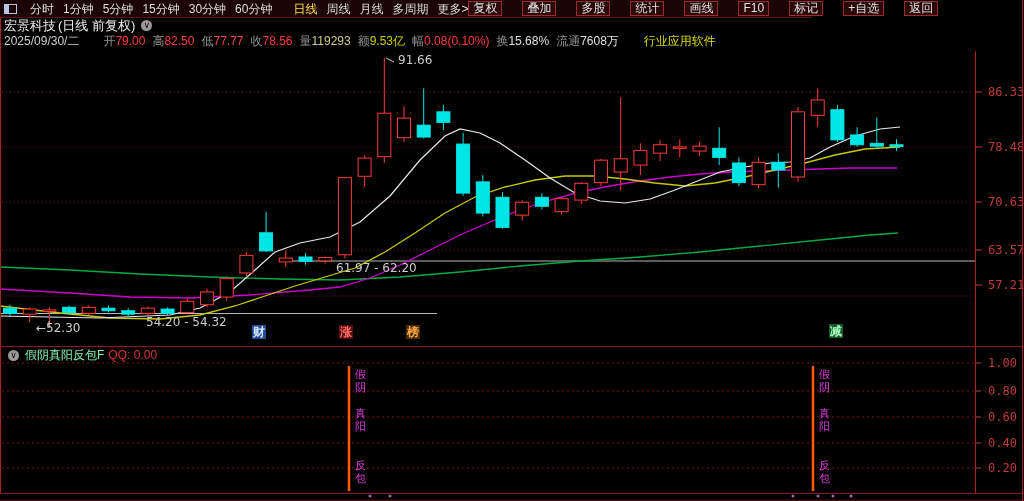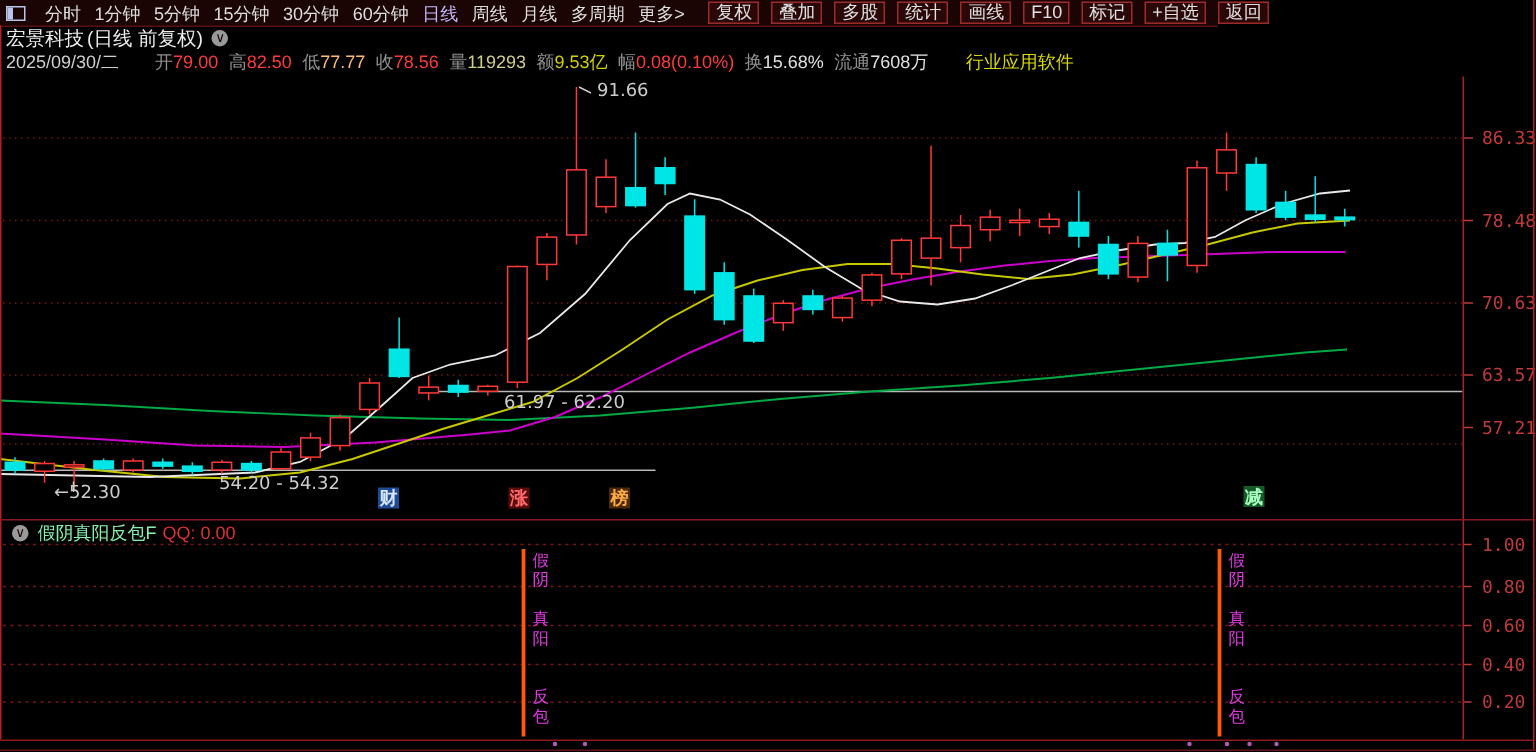--- a/index.html
+++ b/index.html
@@ -3,38 +3,38 @@
 <meta charset="utf-8">
 <style>
   html,body{margin:0;padding:0;background:#000;}
   #stage{position:relative;width:1024px;height:501px;background:#000;overflow:hidden;
          font-family:"Liberation Sans","DejaVu Sans",sans-serif;}
   
   #toolbar{position:absolute;top:0;left:0;width:812px;height:17px;background:#1b0404;
            border-bottom:1px solid #5a1010;display:flex;justify-content:space-between;align-items:center;}
   #left-menu{display:flex;align-items:center;gap:9px;padding-left:4px;}
   #left-menu .mi{color:#dedede;font-size:12px;line-height:16px;cursor:default;white-space:nowrap;}
-  #left-menu .mi.active{color:#c4b5fd;}
+  #left-menu .mi.active{color:#fde047;margin-left:12px;}
   #win-icon{width:13px;height:10px;border:1px solid #b8c4e8;box-sizing:border-box;background:linear-gradient(90deg,#b8c4e8 0 4px,#1b0404 4px);margin-right:4px;}
-  #right-btns{display:flex;align-items:center;gap:8px;padding-right:3px;margin-left:16px;}
+  #right-btns{display:flex;align-items:center;gap:20px;padding-right:3px;}
   #right-btns .tb{border:1px solid #9b2b2b;background:#2a0808;color:#e0e0e0;font-size:12px;
                   line-height:13px;padding:0 4px;white-space:nowrap;}
   
   .row{position:absolute;left:0;width:975px;display:flex;align-items:center;font-size:12px;white-space:nowrap;}
   #info-row{top:18px;height:15px;padding-left:4px;}
   #stats-row{top:33px;height:16px;padding-left:4px;gap:16px;}
   .name{color:#ececec;font-size:13px;}
   .mode{color:#ececec;font-size:13px;margin-left:2px;}
   .chev{display:inline-block;width:11px;height:11px;border-radius:50%;background:#9a9a9a;color:#1b0404;
         font-size:9px;line-height:10px;text-align:center;margin:0 6px 0 6px;}
   .ma-item{margin-right:10px;}
   .stat{margin-right:7px;margin-top:44px;}
   .stat .lb{color:#909090;}
   .date{color:#cfcfcf;margin-right:8px;}
-  .up{color:#ff3a3a;} .down{color:#fdba74;} .vol{color:#cfcf8a;} .amt{color:#d0d000;} .flat{color:#e0e0e0;}
+  .up{color:#ff3a3a;} .down{color:#ef4444;} .vol{color:#cfcf8a;} .amt{color:#d0d000;} .flat{color:#e0e0e0;}
   .industry{color:#d8d800;margin-left:2px;}
   
   #sub-header{position:absolute;top:347px;left:0;width:975px;height:16px;display:flex;align-items:center;
               font-size:12px;padding-left:2px;white-space:nowrap;}
   #sub-header .ind{color:#86efac;}
   #sub-header .qq{color:#e03030;margin-left:4px;}
   
   #chart-svg{position:absolute;top:0;left:0;}
   
   .wm{position:absolute;font-size:12px;line-height:14px;padding:0 1px;font-weight:bold;}

